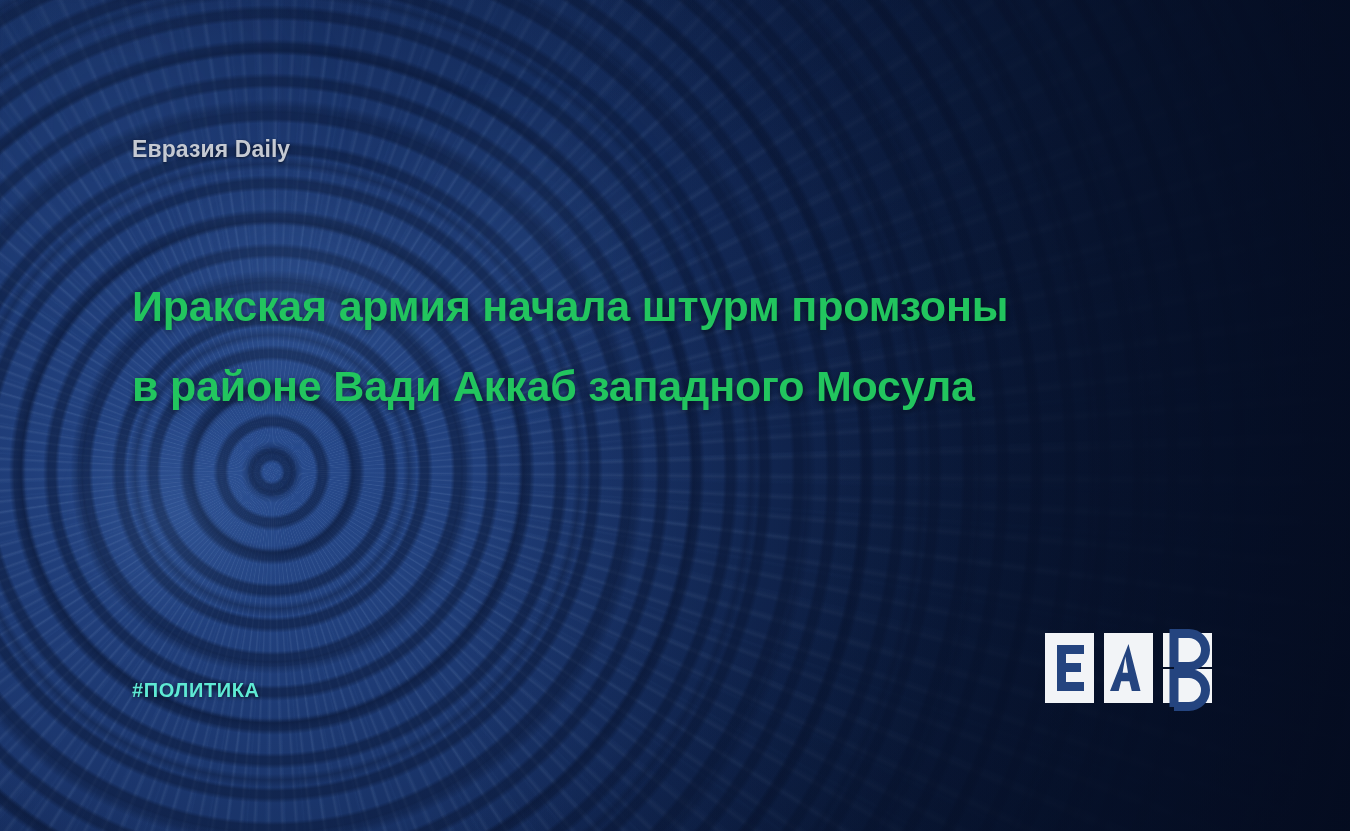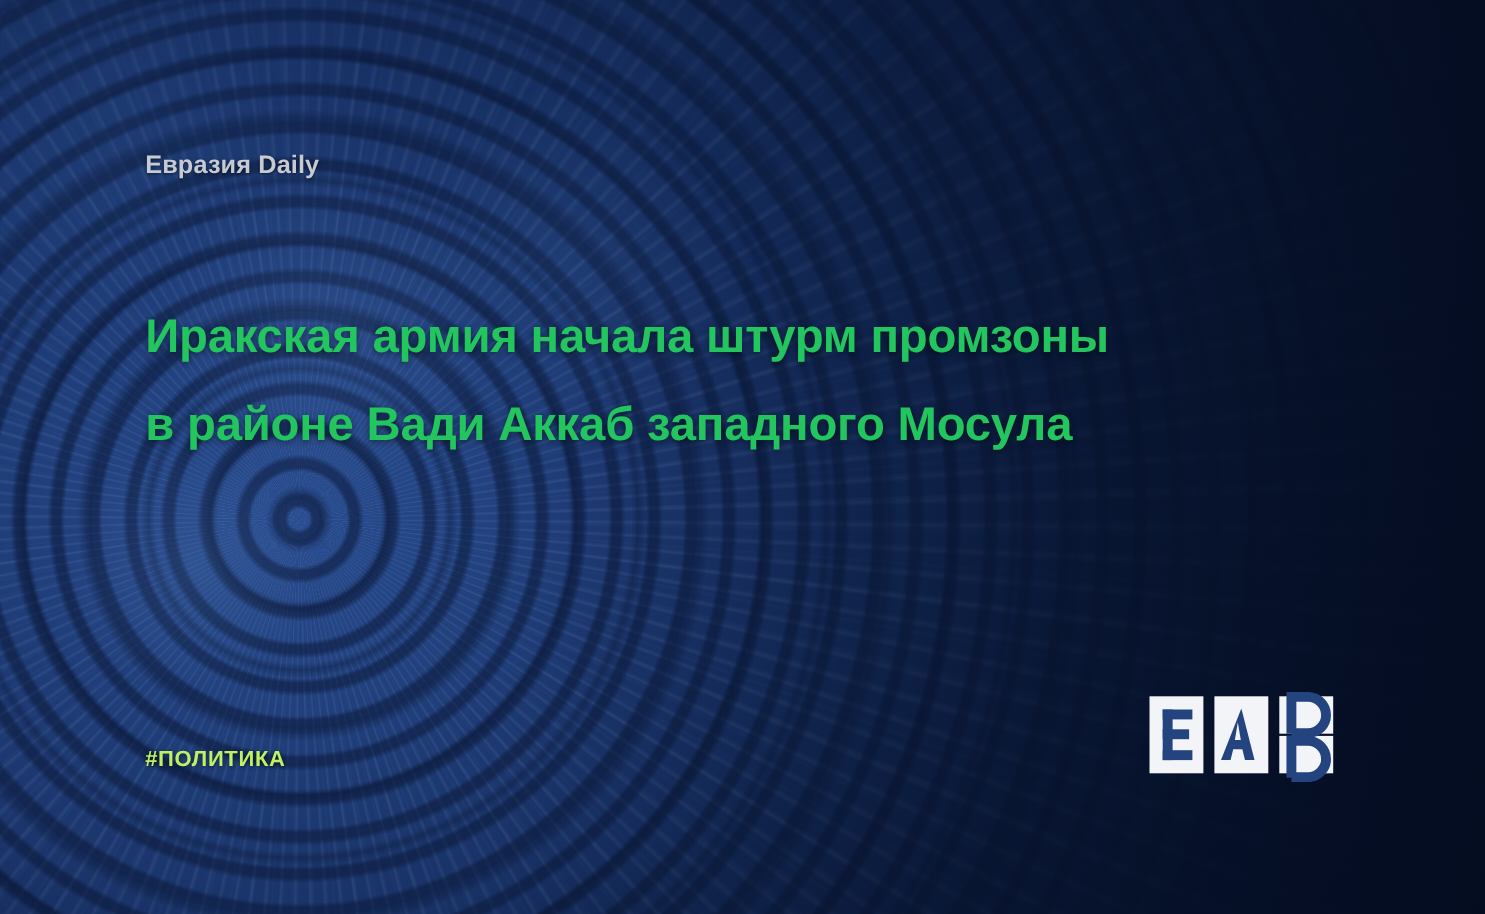--- a/index.html
+++ b/index.html
@@ -125,21 +125,21 @@
     text-shadow: 0 2px 6px rgba(0,0,0,0.45);
   }
 
   .tag {
     position: absolute;
     left: 132px;
     top: 679px;
     font-size: 20px;
     font-weight: 700;
     letter-spacing: 0.6px;
-    color: #bef264;
+    color: #5eead4;
     text-shadow: 0 1px 4px rgba(0,0,0,0.55);
     white-space: nowrap;
     text-align: center;
   }
 
   
   .logo {
     position: absolute;
     left: 1043px;
     top: 625px;

